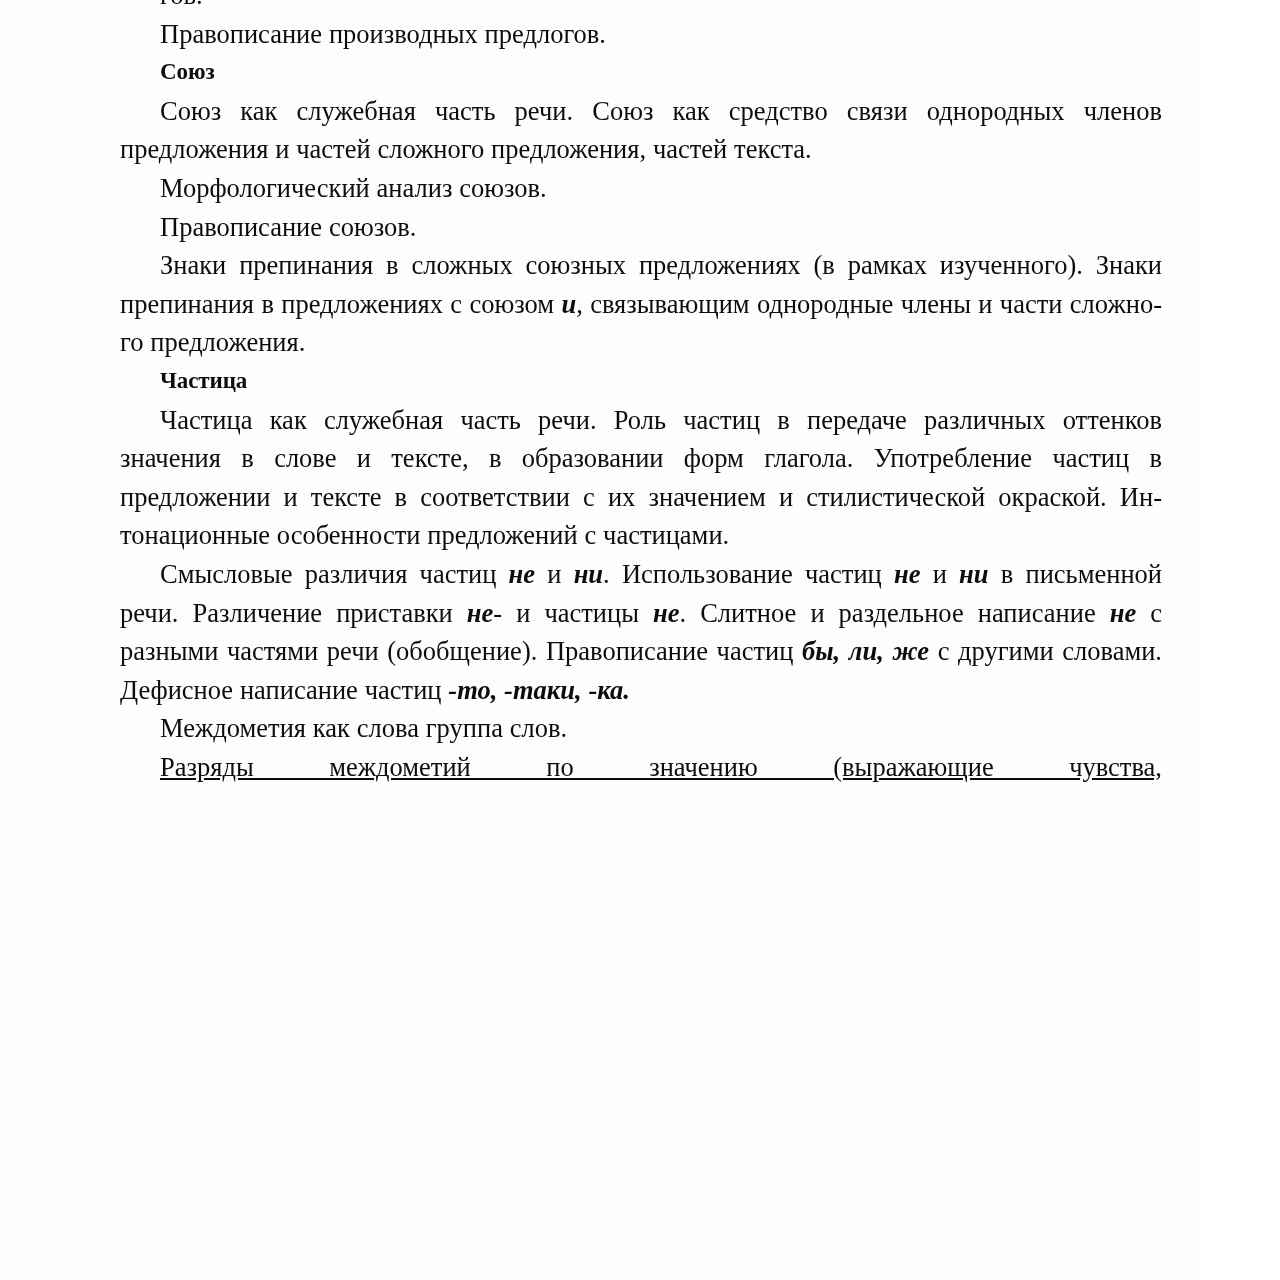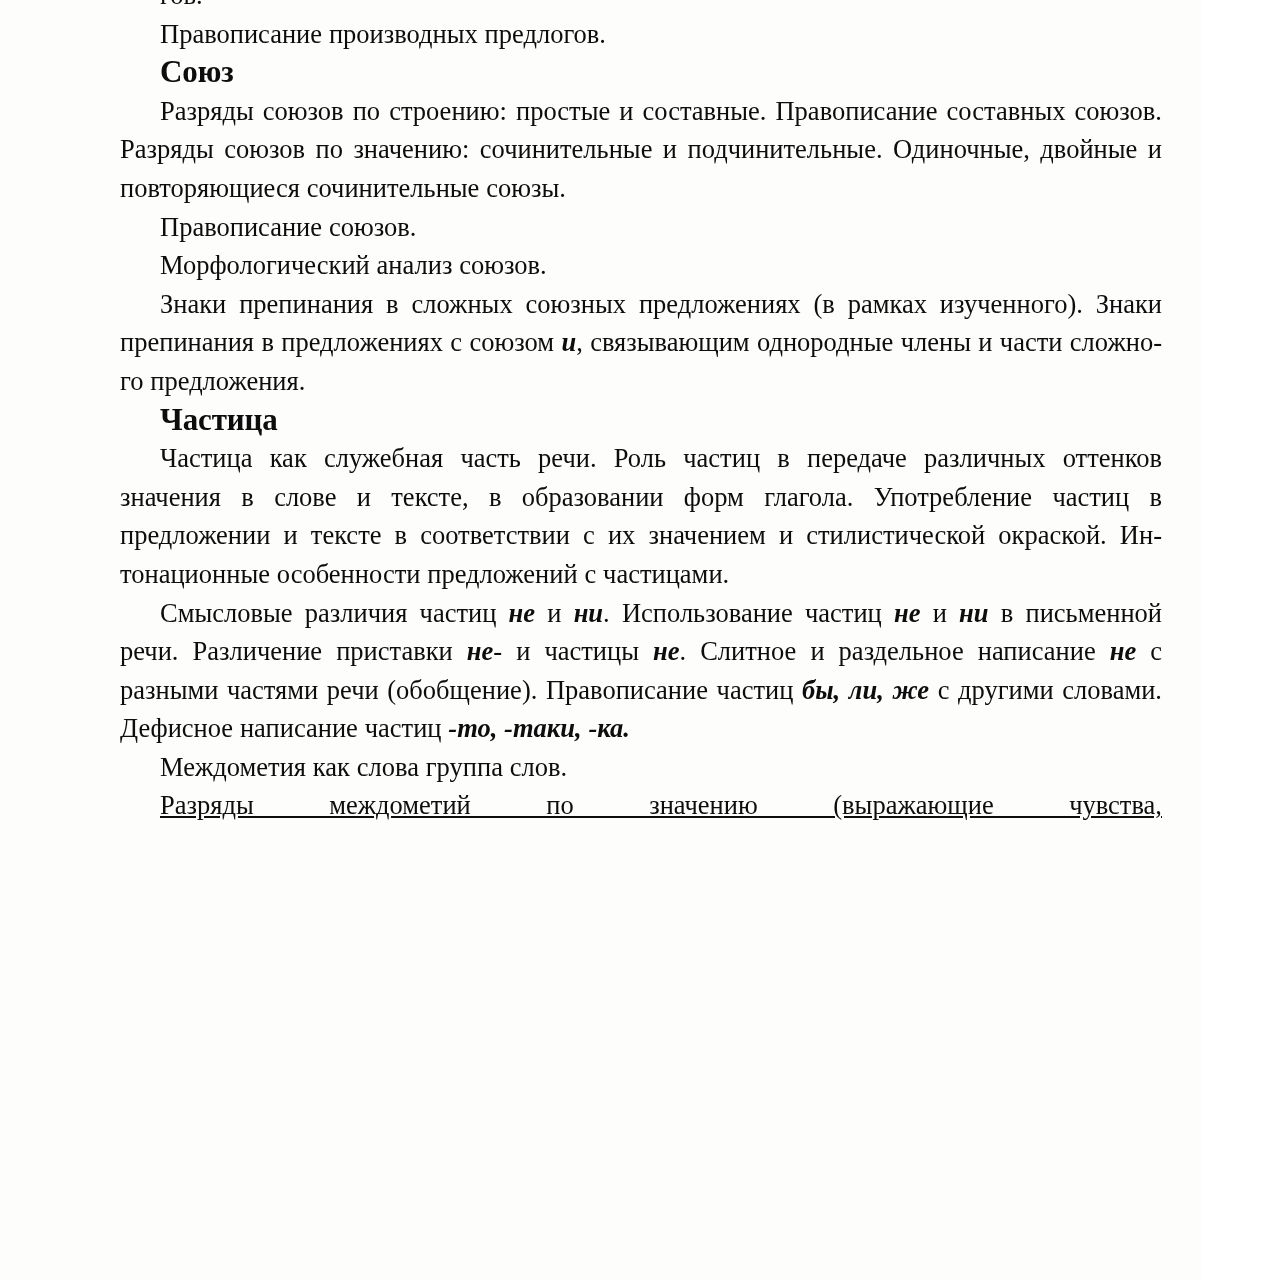--- a/index.html
+++ b/index.html
@@ -35,21 +35,21 @@
   }
 
   p.para {
     margin: 0;
     text-indent: 40px;
     text-align: justify;
   }
 
   h3.heading {
     margin: 0;
-    font-size: 31px;
+    font-size: 23px;
     line-height: 38.6px;
     font-weight: bold;
     text-indent: 40px;
     text-align: left;
     letter-spacing: -0.1px;
   }
 
   
   em.particle {
     font-weight: bold;
@@ -72,26 +72,26 @@
 
 <div class="page">
   <div class="column">
 
     <p class="clipped-top">гов.</p>
 
     <p class="para">Правописание производных предлогов.</p>
 
     <h3 class="heading">Союз</h3>
 
+    <p class="para">Союз как служебная часть речи. Союз как средство связи однородных членов предложения и частей сложного предло­жения, частей текста.</p>
 
-    <p class="para">Разряды союзов по строению: простые и составные. Право­писание составных союзов. Разряды союзов по значению: со­чинительные и подчинительные. Одиночные, двойные и повто­ряющиеся сочинительные союзы.</p>
+
+    <p class="para">Морфологический анализ союзов.</p>
 
     <p class="para">Правописание союзов.</p>
-
-    <p class="para">Морфологический анализ союзов.</p>
 
     <p class="para"><span>Знаки препинания в сложных союзных предложениях (в рамках изученного). Знаки препинания в предложениях с союзом </span><em class="particle">и</em><span>, связывающим однородные члены и части сложно­го предложения.</span></p>
 
     <h3 class="heading">Частица</h3>
 
     <p class="para">Частица как служебная часть речи. Роль частиц в передаче различных оттенков значения в слове и тексте, в образовании форм глагола. Употребление частиц в предложении и тексте в соответствии с их значением и стилистической окраской. Ин­тонационные особенности предложений с частицами.</p>
 
 
 
     <p class="para"><span>Смысловые различия частиц </span><em class="particle">не</em><span> и </span><em class="particle">ни</em><span>. Использование частиц </span><em class="particle">не</em><span> и </span><em class="particle">ни</em><span> в письменной речи. Различение приставки </span><em class="particle">не</em><span>- и части­цы </span><em class="particle">не</em><span>. Слитное и раздельное написание </span><em class="particle">не</em><span> с разными частями речи (обобщение). Правописание частиц </span><em class="particle">бы, ли, же</em><span> с другими словами. Дефисное написание частиц </span><em class="particle">-то, -таки, -ка.</em></p>

